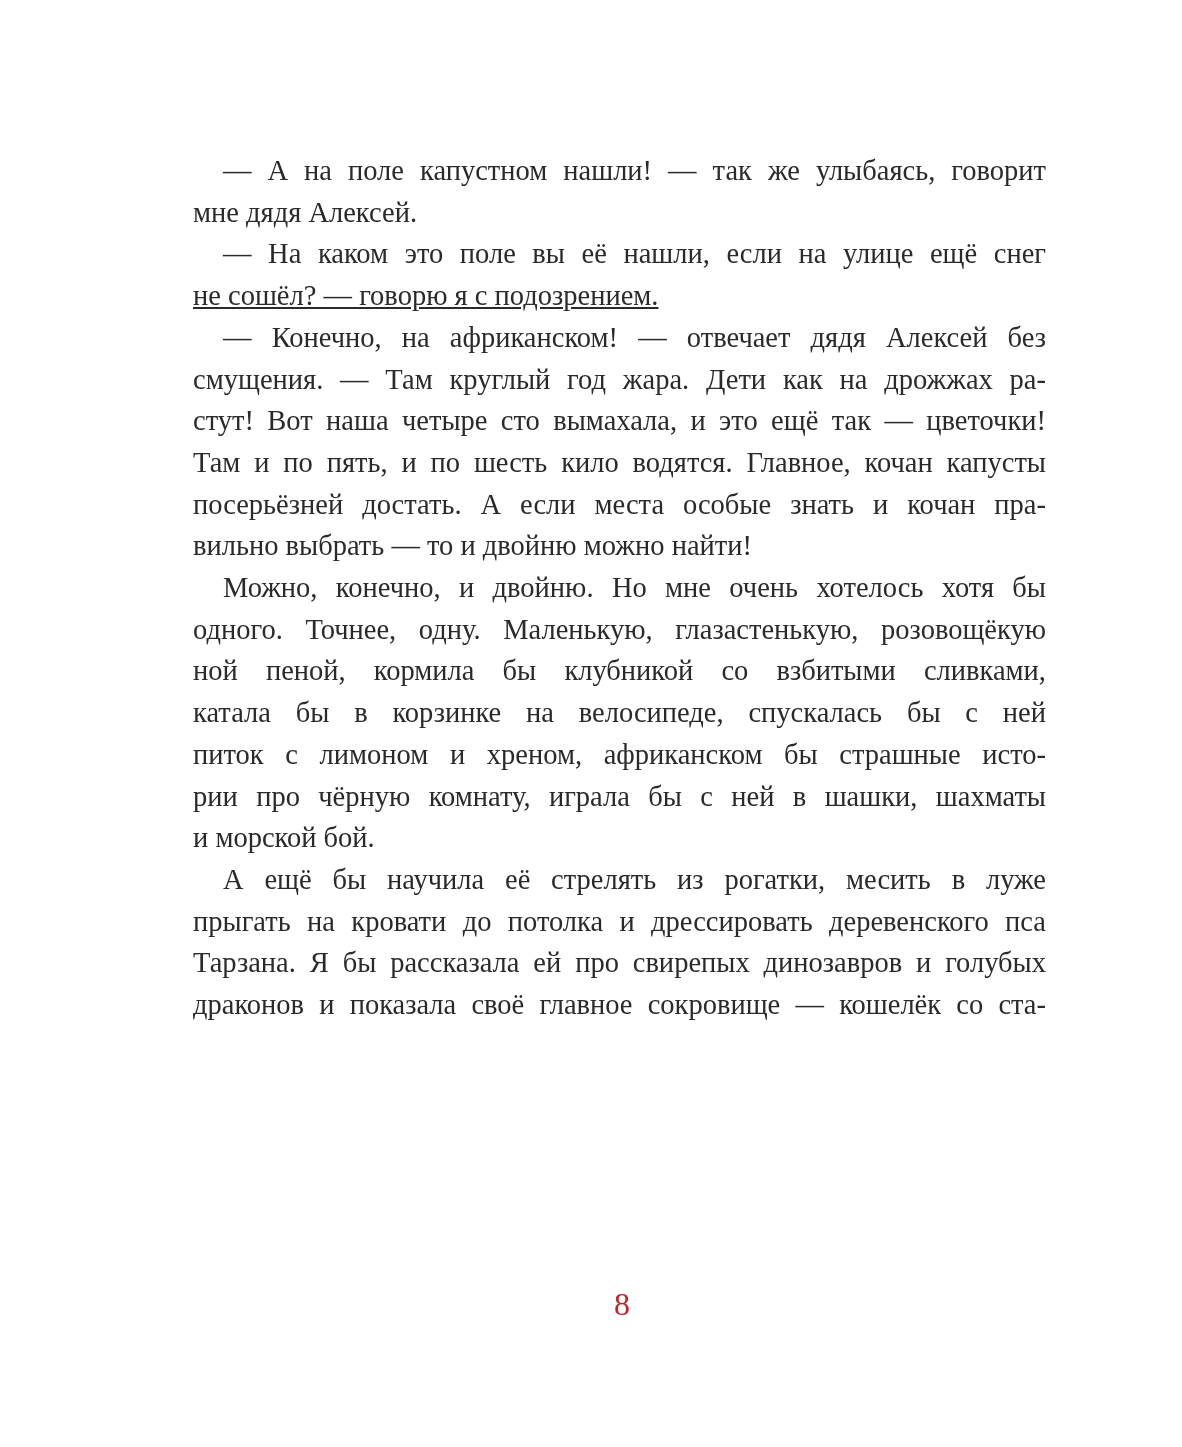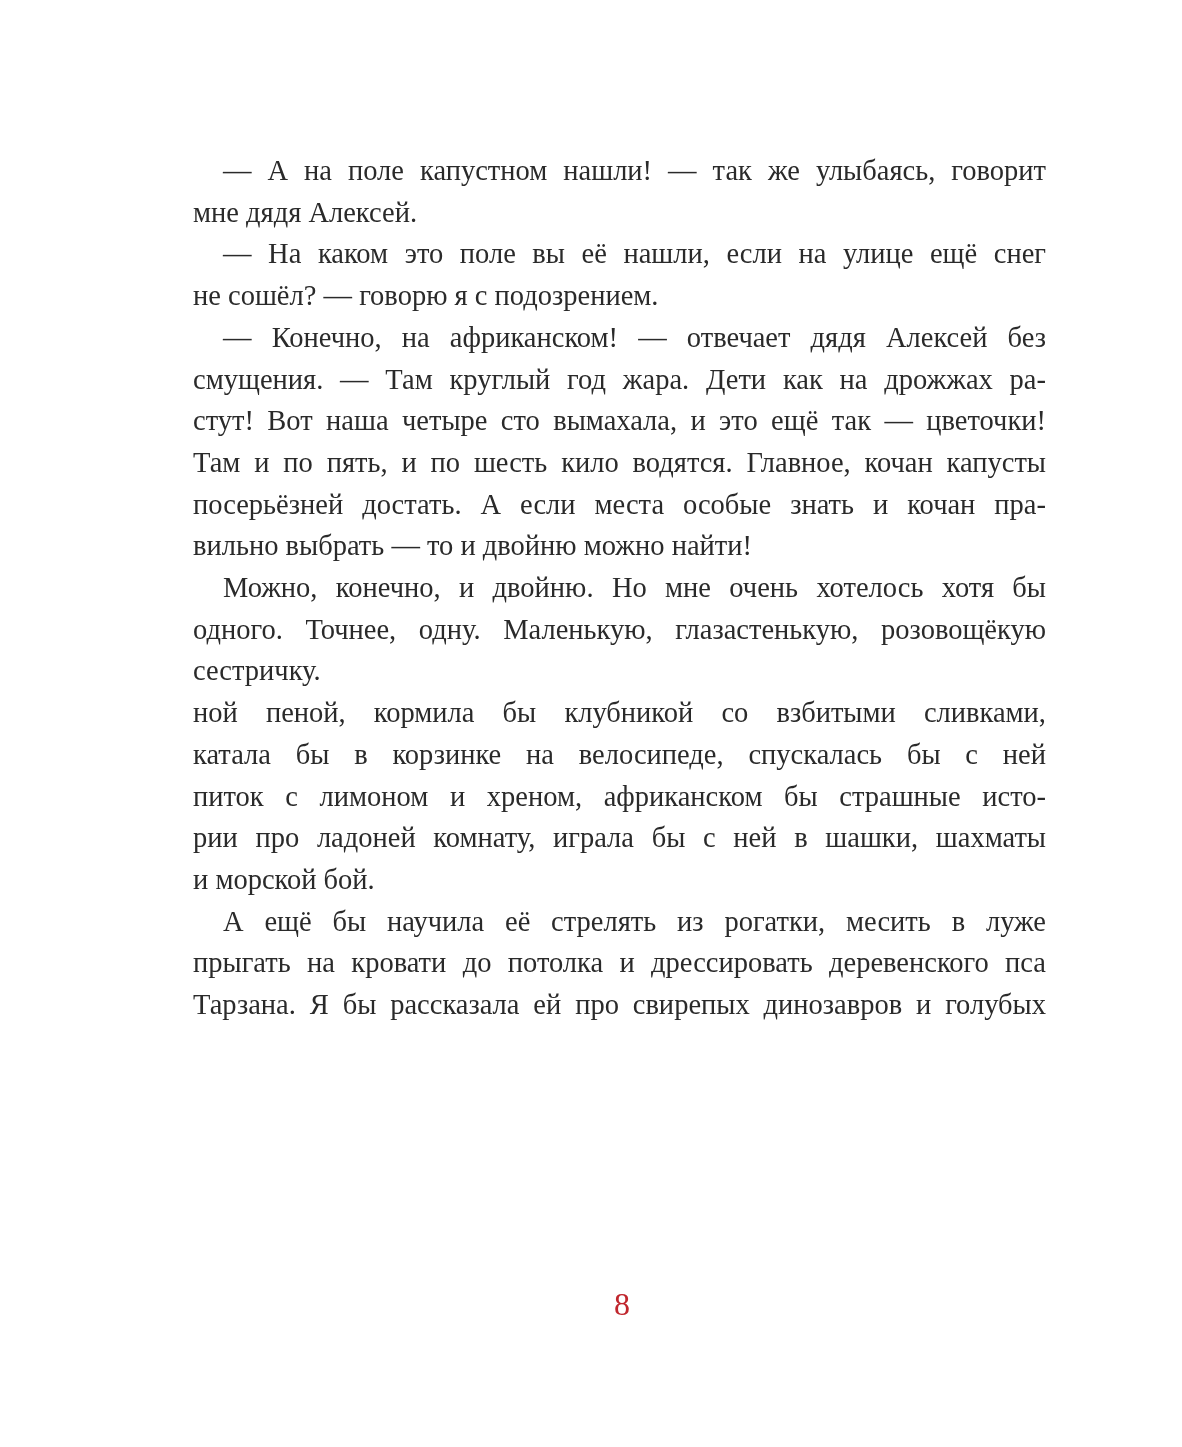--- a/index.html
+++ b/index.html
@@ -55,42 +55,42 @@
 </head>
 <body>
 
 <div class="page-text">
   <div class="para">
     <span class="line first" style="white-space: normal;">— А на поле капустном нашли! — так же улыбаясь, говорит</span>
     <span class="line last" style="white-space: normal;">мне дядя Алексей.</span>
   </div>
   <div class="para">
     <span class="line first" style="white-space: normal;">— На каком это поле вы её нашли, если на улице ещё снег</span>
-    <span class="line last" style="white-space: normal;">не сошёл? — говорю я с подозрением.</span>
+    <span class="line last" style="white-space: normal; text-decoration: underline;">не сошёл? — говорю я с подозрением.</span>
   </div>
   <div class="para">
     <span class="line first" style="white-space: normal;">— Конечно, на африканском! — отвечает дядя Алексей без</span>
     <span class="line" style="white-space: normal;">смущения. — Там круглый год жара. Дети как на дрожжах ра-</span>
     <span class="line" style="white-space: normal;">стут! Вот наша четыре сто вымахала, и это ещё так — цветочки!</span>
     <span class="line" style="white-space: normal;">Там и по пять, и по шесть кило водятся. Главное, кочан капусты</span>
     <span class="line" style="white-space: normal;">посерьёзней достать. А если места особые знать и кочан пра-</span>
     <span class="line last" style="white-space: normal;">вильно выбрать — то и двойню можно найти!</span>
   </div>
   <div class="para">
     <span class="line first" style="white-space: normal;">Можно, конечно, и двойню. Но мне очень хотелось хотя бы</span>
     <span class="line" style="white-space: normal;">одного. Точнее, одну. Маленькую, глазастенькую, розовощёкую</span>
-    <span class="line last" style="white-space: normal;">сестричку.</span>
   </div>
   <div class="para">
     <span class="line" style="white-space: normal;">ной пеной, кормила бы клубникой со взбитыми сливками,</span>
     <span class="line" style="white-space: normal; font-family: Liberation Serif, serif;">катала бы в корзинке на велосипеде, спускалась бы с ней</span>
     <span class="line" style="white-space: normal;">питок с лимоном и хреном, африканском бы страшные исто-</span>
-    <span class="line" style="white-space: normal;">рии про ладоней комнату, играла бы с ней в шашки, шахматы</span>
+    <span class="line" style="white-space: normal;">рии про чёрную комнату, играла бы с ней в шашки, шахматы</span>
     <span class="line last" style="white-space: normal;">и морской бой.</span>
   </div>
   <div class="para">
     <span class="line first" style="white-space: normal;">А ещё бы научила её стрелять из рогатки, месить в луже</span>
     <span class="line" style="white-space: normal;">прыгать на кровати до потолка и дрессировать деревенского пса</span>
     <span class="line" style="white-space: normal;">Тарзана. Я бы рассказала ей про свирепых динозавров и голубых</span>
+    <span class="line" style="white-space: normal;">драконов и показала своё главное сокровище — кошелёк со ста-</span>
   </div>
 </div>
 
 <div class="page-number">8</div>
 
 </body></html>

